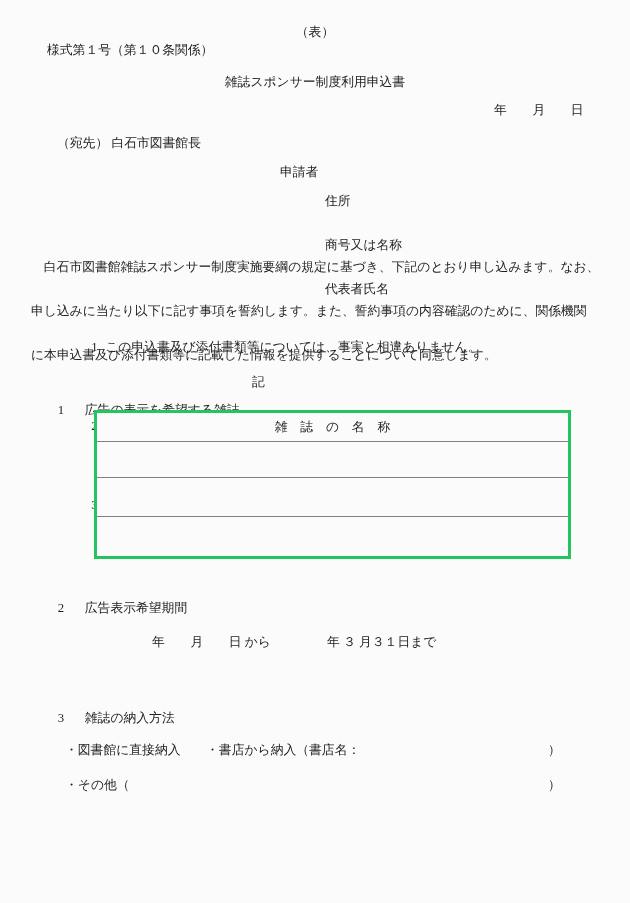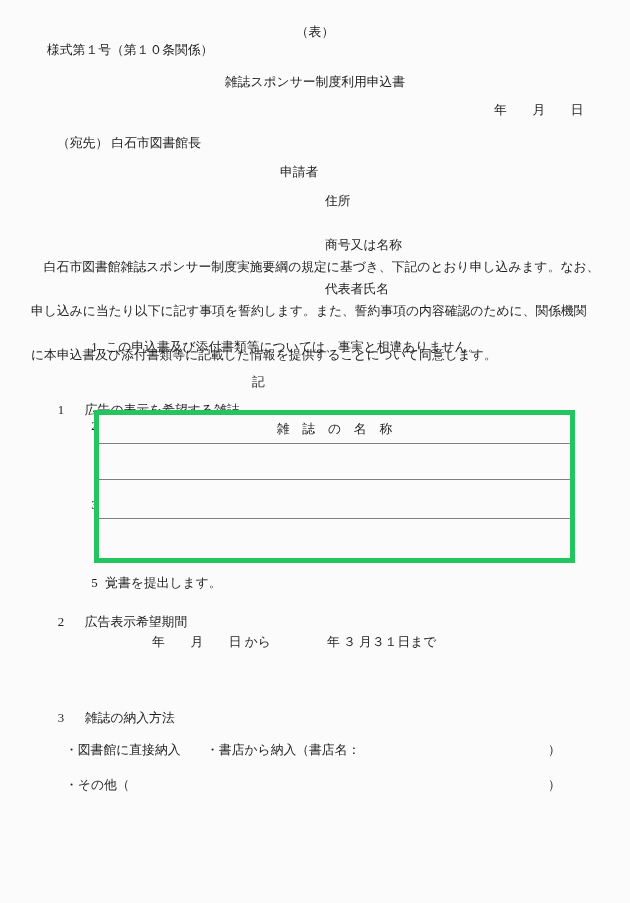--- a/index.html
+++ b/index.html
@@ -19,21 +19,21 @@
   }
   .abs{position:absolute;white-space:pre;}
   .center{left:0;width:630px;text-align:center;}
   .fields div{line-height:18.6px;}
   .para div{line-height:18.8px;}
   .pledges .row{line-height:17.7px;}
   .pledge-num{display:inline-block;width:14px;}
   .sec-num{display:inline-block;width:27px;}
   #mag-table{
     position:absolute;left:94px;top:410px;width:471px;height:143px;
-    border:5px solid #22c55e;background:#fbfbfb;
+    border:3px solid #22c55e;background:#fbfbfb;
   }
   #mag-table .thead{
     height:28px;line-height:28px;text-align:center;
     border-bottom:1px solid #7f7f7f;
   }
   #mag-table .trow{border-bottom:1px solid #7f7f7f;}
   #mag-table .trow.r1{height:35px;}
   #mag-table .trow.r2{height:38px;}
   #mag-table .trow.r3{height:39px;border-bottom:none;}
 </style>
@@ -69,39 +69,36 @@
   <div class="abs pledges" style="left:72px;top:296px;">
     <div class="row">
       <span class="pledge-num">1</span><span>この申込書及び添付書類等については、事実と相違ありません。</span>
     </div>
     <div class="row">
       <span class="pledge-num">2</span><span>白石市図書館雑誌スポンサー制度実施要綱その他の法令を遵守します。</span>
     </div>
     <div class="row">
       <span class="pledge-num">3</span><span>白石市暴力団排除条例（平成24年白石市条例第26号）に該当しません。</span>
     </div>
-    <div class="row">
-      <span class="pledge-num">5</span><span>覚書を提出します。</span>
-    </div>
   </div>
 
   <div class="abs" style="left:252px;top:376px;">記</div>
 
   <div class="abs" style="left:45px;top:391px;">
     <span class="sec-num">1</span><span>広告の表示を希望する雑誌</span>
   </div>
 
   <div id="mag-table">
     <div class="thead">雑　誌　の　名　称</div>
     <div class="trow r1"></div>
     <div class="trow r2"></div>
     <div class="trow r3"></div>
   </div>
 
-  <div class="abs" style="left:45px;top:603px;">
+  <div class="abs" style="left:45px;top:589px;">
     <span class="sec-num">2</span><span>広告表示希望期間</span>
   </div>
 
   <div class="abs" style="left:152px;top:636px;text-align:right;">年　　月　　日 から</div>
   <div class="abs" style="left:327px;top:636px;">年 ３ 月３１日まで</div>
 
   <div class="abs" style="left:45px;top:699px;">
     <span class="sec-num">3</span><span>雑誌の納入方法</span>
   </div>
 

